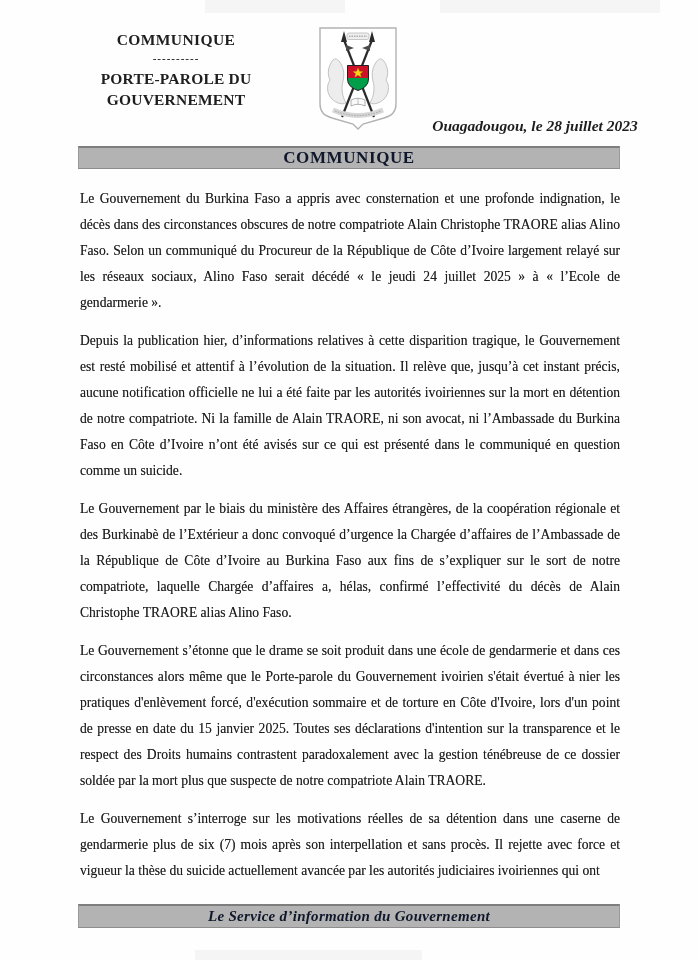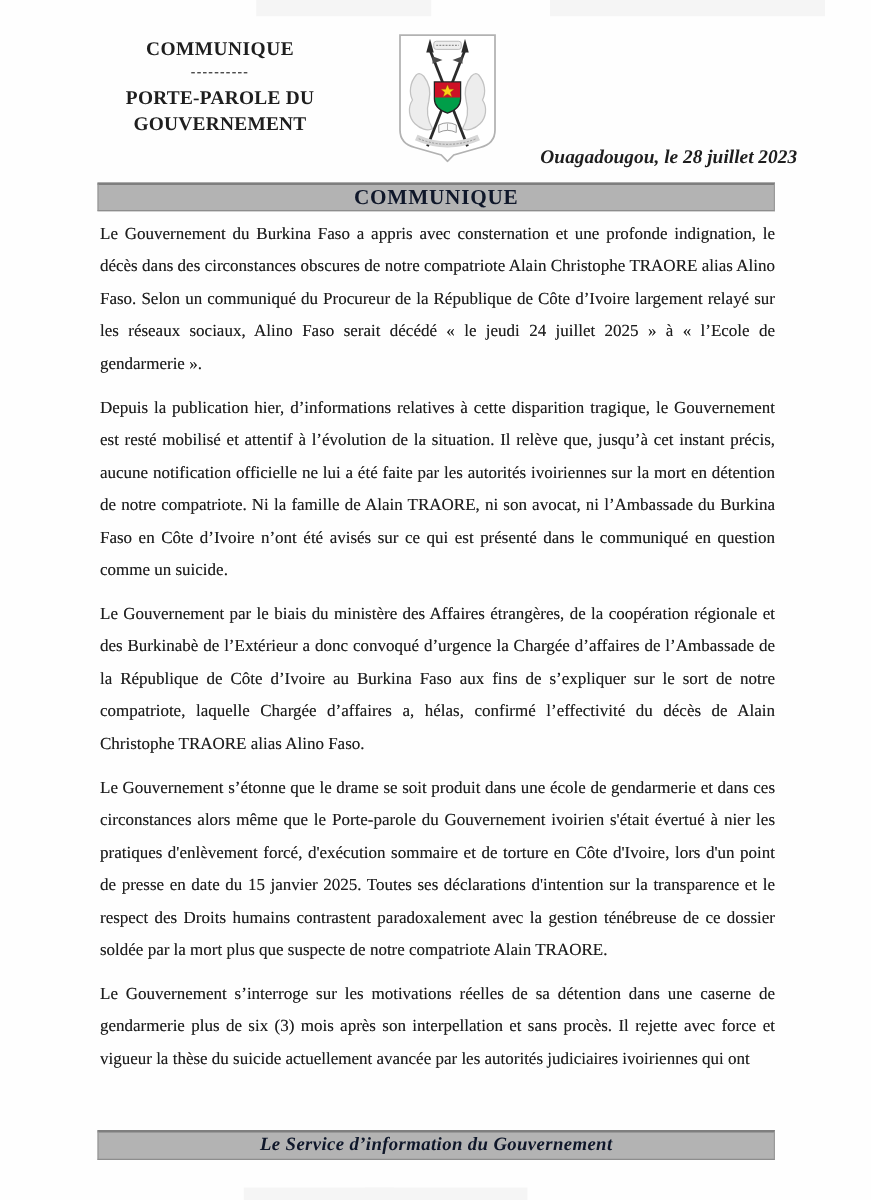--- a/index.html
+++ b/index.html
@@ -70,21 +70,21 @@
   }
   
   .body-text {
     position: absolute;
     left: 80px; top: 174px; width: 540px;
     font-size: 13.6px;
     line-height: 26px;
     text-align: justify;
     text-shadow: 0 0 0.5px rgba(20,20,20,0.55);
   }
-  .body-text p { margin: 0 0 9px 0; }
+  .body-text p { margin: 12px 0 9px 0; }
 </style>
 </head>
 <body>
 
 <div class="page">
 
   <div class="scan-artifact" style="left:205px; top:0; width:140px; height:13px;"></div>
   <div class="scan-artifact" style="left:440px; top:0; width:220px; height:13px;"></div>
   <div class="scan-artifact" style="left:195px; top:950px; width:120px; height:10px;"></div>
   <div class="scan-artifact" style="left:292px; top:950px; width:130px; height:10px;"></div>
@@ -129,18 +129,18 @@
 
   <div class="dateline">Ouagadougou, le 28 juillet 2023</div>
 
   <div class="gray-bar title-banner">COMMUNIQUE</div>
 
   <div class="body-text">
     <p>Le Gouvernement du Burkina Faso a appris avec consternation et une profonde indignation, le décès dans des circonstances obscures de notre compatriote Alain Christophe TRAORE alias Alino Faso. Selon un communiqué du Procureur de la République de Côte d’Ivoire largement relayé sur les réseaux sociaux, Alino Faso serait décédé « le jeudi 24 juillet 2025 » à « l’Ecole de gendarmerie ».</p>
     <p>Depuis la publication hier, d’informations relatives à cette disparition tragique, le Gouvernement est resté mobilisé et attentif à l’évolution de la situation. Il relève que, jusqu’à cet instant précis, aucune notification officielle ne lui a été faite par les autorités ivoiriennes sur la mort en détention de notre compatriote. Ni la famille de Alain TRAORE, ni son avocat, ni l’Ambassade du Burkina Faso en Côte d’Ivoire n’ont été avisés sur ce qui est présenté dans le communiqué en question comme un suicide.</p>
     <p>Le Gouvernement par le biais du ministère des Affaires étrangères, de la coopération régionale et des Burkinabè de l’Extérieur a donc convoqué d’urgence la Chargée d’affaires de l’Ambassade de la République de Côte d’Ivoire au Burkina Faso aux fins de s’expliquer sur le sort de notre compatriote, laquelle Chargée d’affaires a, hélas, confirmé l’effectivité du décès de Alain Christophe TRAORE alias Alino Faso.</p>
     <p>Le Gouvernement s’étonne que le drame se soit produit dans une école de gendarmerie et dans ces circonstances alors même que le Porte-parole du Gouvernement ivoirien s'était évertué à nier les pratiques d'enlèvement forcé, d'exécution sommaire et de torture en Côte d'Ivoire, lors d'un point de presse en date du 15 janvier 2025. Toutes ses déclarations d'intention sur la transparence et le respect des Droits humains contrastent paradoxalement avec la gestion ténébreuse de ce dossier soldée par la mort plus que suspecte de notre compatriote Alain TRAORE.</p>
-    <p>Le Gouvernement s’interroge sur les motivations réelles de sa détention dans une caserne de gendarmerie plus de six (3) mois après son interpellation et sans procès.  Il rejette avec force et vigueur la thèse du suicide actuellement avancée par les autorités judiciaires ivoiriennes qui ont</p>
+    <p>Le Gouvernement s’interroge sur les motivations réelles de sa détention dans une caserne de gendarmerie plus de six (7) mois après son interpellation et sans procès.  Il rejette avec force et vigueur la thèse du suicide actuellement avancée par les autorités judiciaires ivoiriennes qui ont</p>
   </div>
 
   <div class="gray-bar footer-banner">Le Service d’information du Gouvernement</div>
 
 </div>
 
 </body></html>

